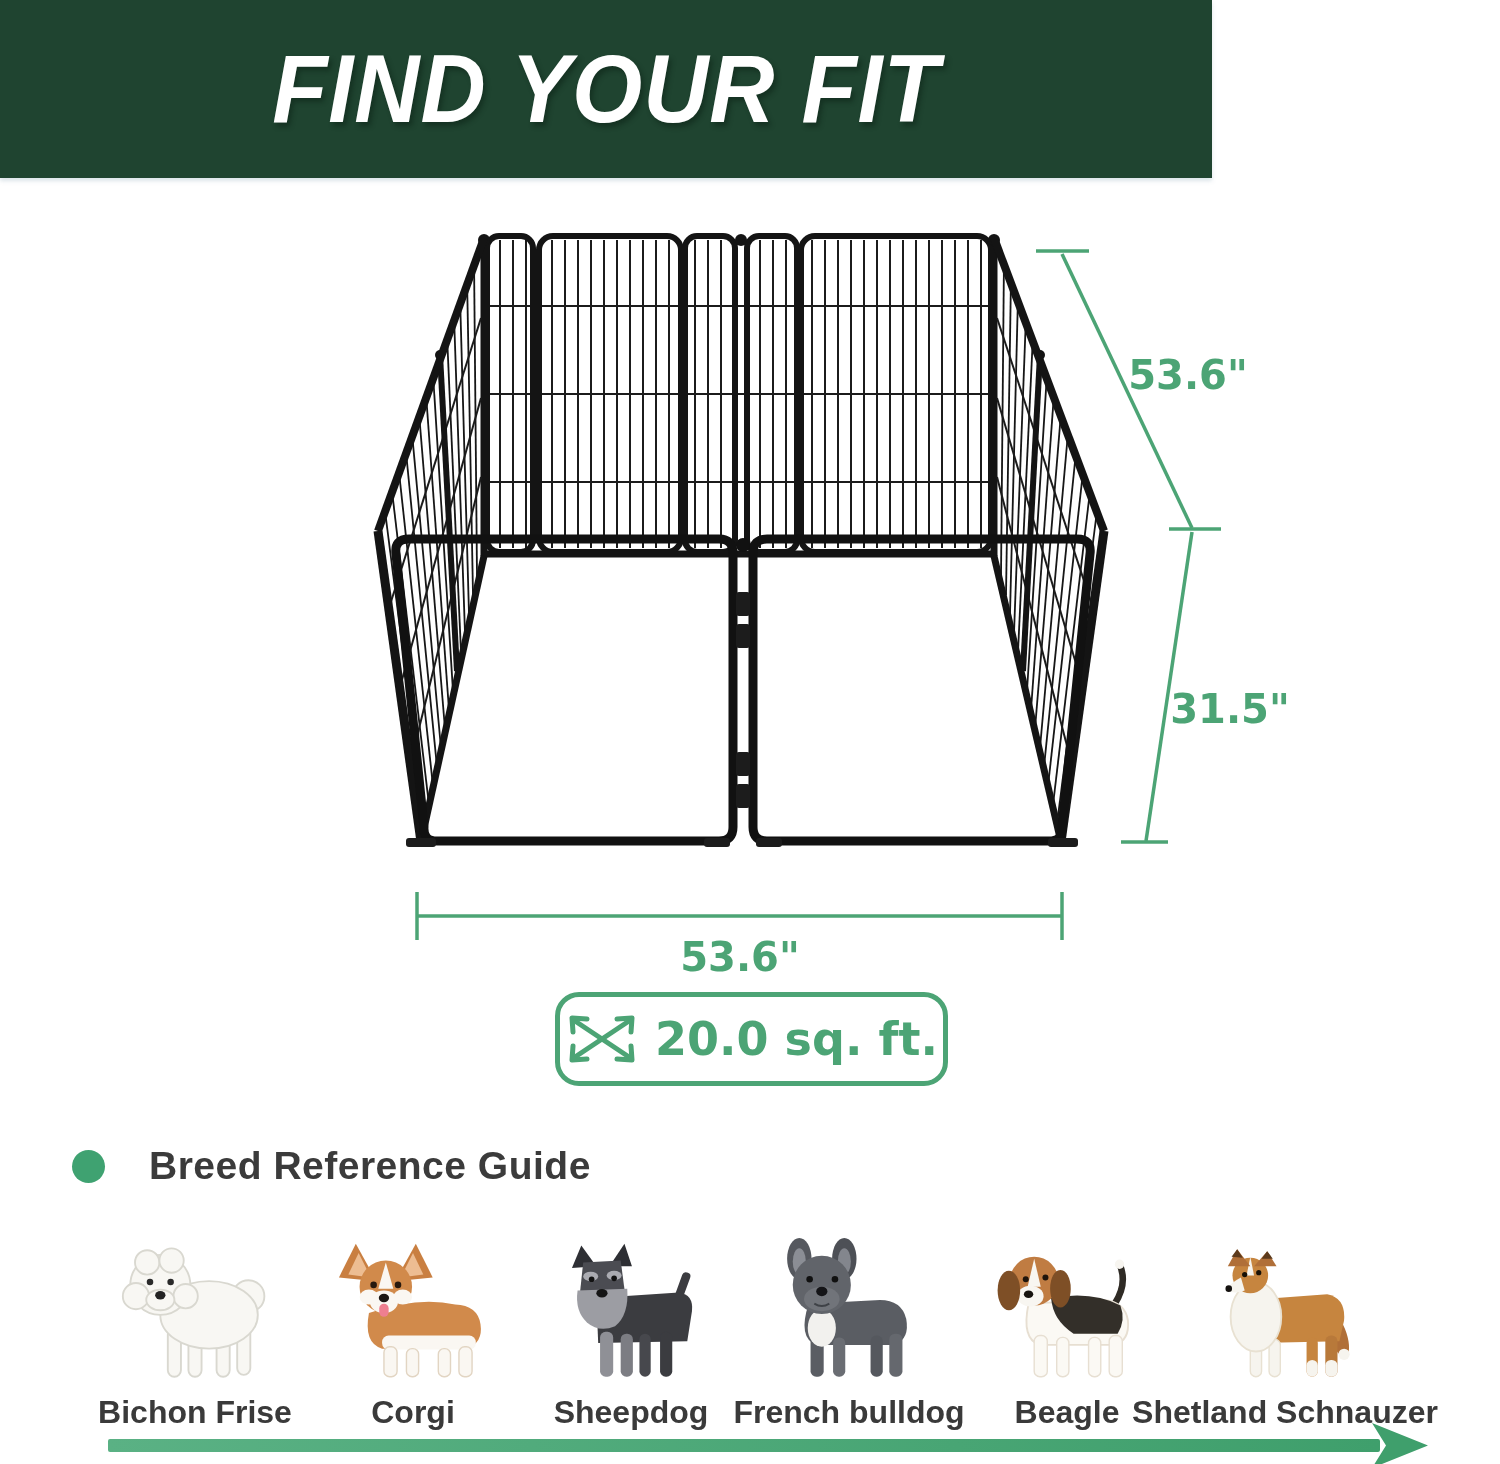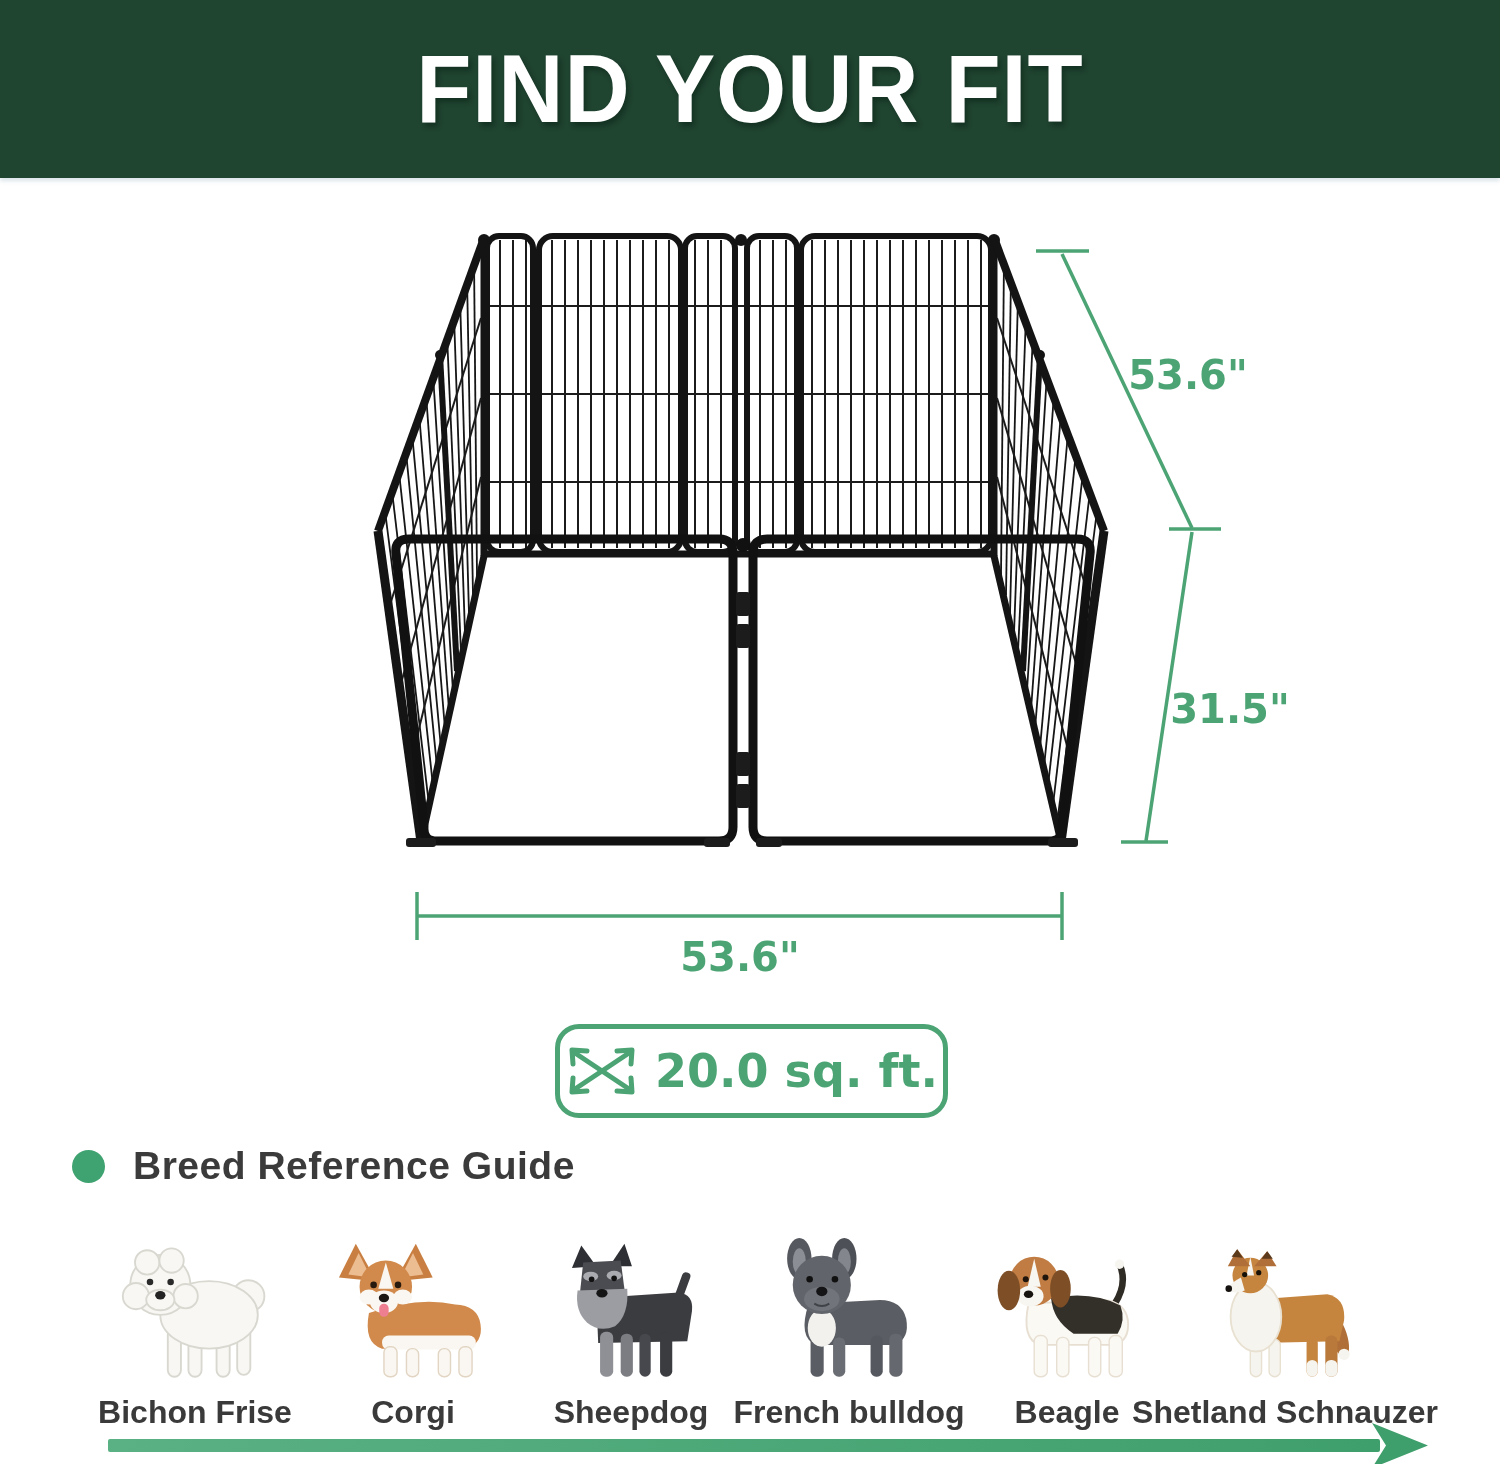--- a/index.html
+++ b/index.html
@@ -1,42 +1,42 @@
 <!DOCTYPE html>
 <html><head>
 <meta charset="utf-8">
 <style>
   html,body{margin:0;padding:0;background:#ffffff;}
   #page{position:relative;width:1500px;height:1464px;background:#ffffff;overflow:hidden;
         font-family:"Liberation Sans", sans-serif;}
 
   
-  .banner{position:absolute;left:0;top:0;width:1500px;height:178px;background:#1f4430;
+  .banner{position:absolute;left:0;top:0;width:1212px;height:178px;background:#1f4430;
           display:flex;align-items:center;justify-content:center;
-          box-shadow:0 3px 4px rgba(120,150,170,0.25);}
+          box-shadow:0 3px 4px rgba(120,150,170,0.25);font-style:italic;}
   .banner h1{margin:0;color:#ffffff;font-size:96px;font-weight:900;letter-spacing:1px;
              transform:scaleX(0.94);white-space:nowrap;
              text-shadow:3px 4px 5px rgba(8,28,18,0.45);}
 
   
   .dim-label{position:absolute;width:160px;text-align:center;color:#4ca475;
              font-family:"DejaVu Sans", sans-serif;font-weight:bold;font-size:40px;}
   #dim-top{left:1108px;top:352px;}
   #dim-side{left:1150px;top:686px;}
   #dim-bottom{left:660px;top:934px;}
 
   
   .area-badge{position:absolute;left:555px;top:992px;width:393px;height:94px;
               border:5px solid #4ca475;border-radius:24px;box-sizing:border-box;
-              display:flex;align-items:center;justify-content:center;gap:16px;background:#ffffff;margin-top:32px;}
+              display:flex;align-items:center;justify-content:center;gap:16px;background:#ffffff;}
   .area-badge span{color:#4ca475;font-family:"DejaVu Sans", sans-serif;
                    font-weight:bold;font-size:46px;white-space:nowrap;}
 
   
-  .guide-head{position:absolute;left:72px;top:1144px;display:flex;align-items:center;gap:28px;}
+  .guide-head{position:absolute;left:72px;top:1144px;display:flex;align-items:center;gap:44px;}
   .guide-dot{width:33px;height:33px;border-radius:50%;background:#3fa271;}
   .guide-title{font-size:39px;font-weight:700;color:#3b3b3b;letter-spacing:0.5px;}
 
   .breed{position:absolute;top:1238px;width:230px;display:flex;flex-direction:column;
          align-items:center;}
   .breed svg{display:block;}
   .breed-label{margin-top:6px;font-size:32px;font-weight:600;color:#3a3a3a;white-space:nowrap;}
 
   .pen-svg{position:absolute;left:0;top:180px;}
   .arrow-svg{position:absolute;left:0;top:1415px;}

